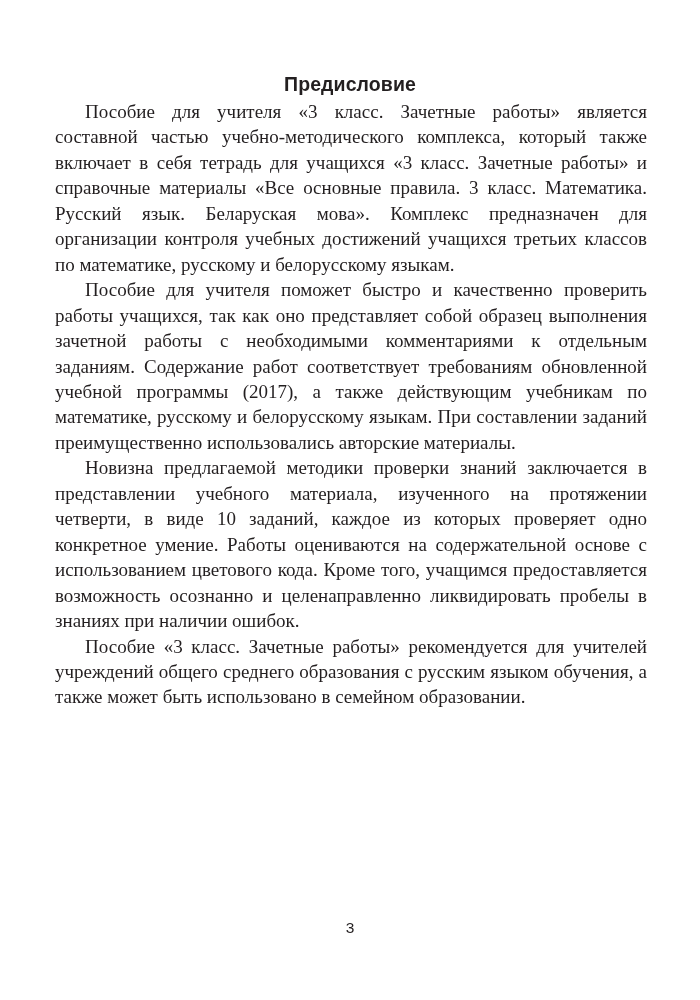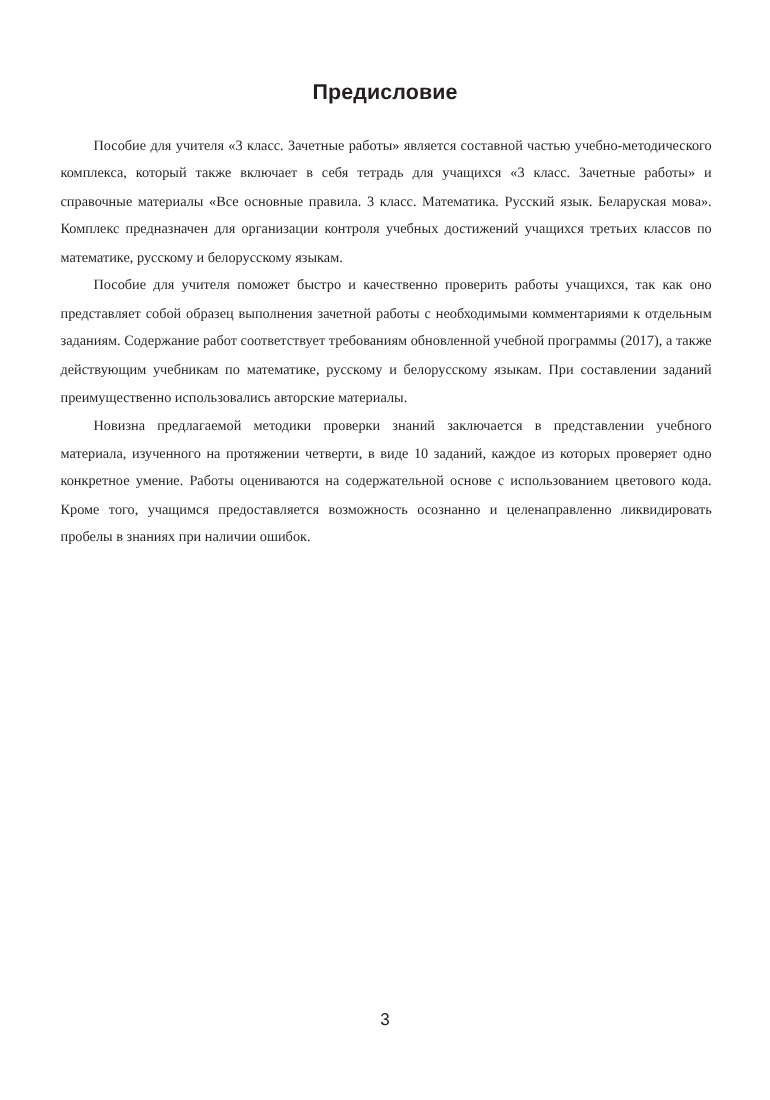--- a/index.html
+++ b/index.html
@@ -35,25 +35,24 @@
     color: #231f20;
     line-height: 24px;
   }
   .body-text {
     position: absolute;
     left: 55px;
     top: 99px;
     width: 592px;
     text-align: justify;
     text-justify: inter-word;
-    font-size: 13px;
+    font-size: 19px;
     line-height: 25.45px;
     color: #231f20;
     hyphens: manual;
-    margin-top: 20px;
   }
   .body-text p {
     margin: 0;
     text-indent: 30px;
     text-align: justify;
   }
   .body-text p:last-child {
     text-align-last: left;
   }
   .page-number {
@@ -71,17 +70,18 @@
 <body>
 
 <div class="page">
 
   <h1 class="page-title">Предисловие</h1>
 
   <div class="body-text">
     <p>Пособие для учителя «3 класс. Зачетные работы» является составной частью учебно-методического комплекса, который также включает в себя тетрадь для учащихся «3 класс. Зачетные работы» и справочные материалы «Все основные правила. 3 класс. Математика. Русский язык. Беларуская мова». Комплекс предназначен для организации контроля учебных достижений учащихся третьих классов по математике, русскому и белорусскому языкам.</p>
     <p>Пособие для учителя поможет быстро и качественно проверить работы учащихся, так как оно представляет собой образец выполнения зачетной работы с необходимыми комментариями к отдельным заданиям. Содержание работ соответствует требованиям обновленной учебной программы (2017), а также действующим учебникам по математике, русскому и белорусскому языкам. При составлении заданий преимущественно использовались авторские материалы.</p>
     <p>Новизна предлагаемой методики проверки знаний заключается в представлении учебного материала, изученного на протяжении четверти, в виде 10 заданий, каждое из которых проверяет одно конкретное умение. Работы оцениваются на содержательной основе с использованием цветового кода. Кроме того, учащимся предоставляется возможность осознанно и целенаправленно ликвидировать пробелы в знаниях при наличии ошибок.</p>
+    <p>Пособие «3 класс. Зачетные работы» рекомендуется для учителей учреждений общего среднего образования с русским языком обучения, а также может быть использовано в семейном образовании.</p>
   </div>
 
   <div class="page-number">3</div>
 
 </div>
 
 </body></html>

